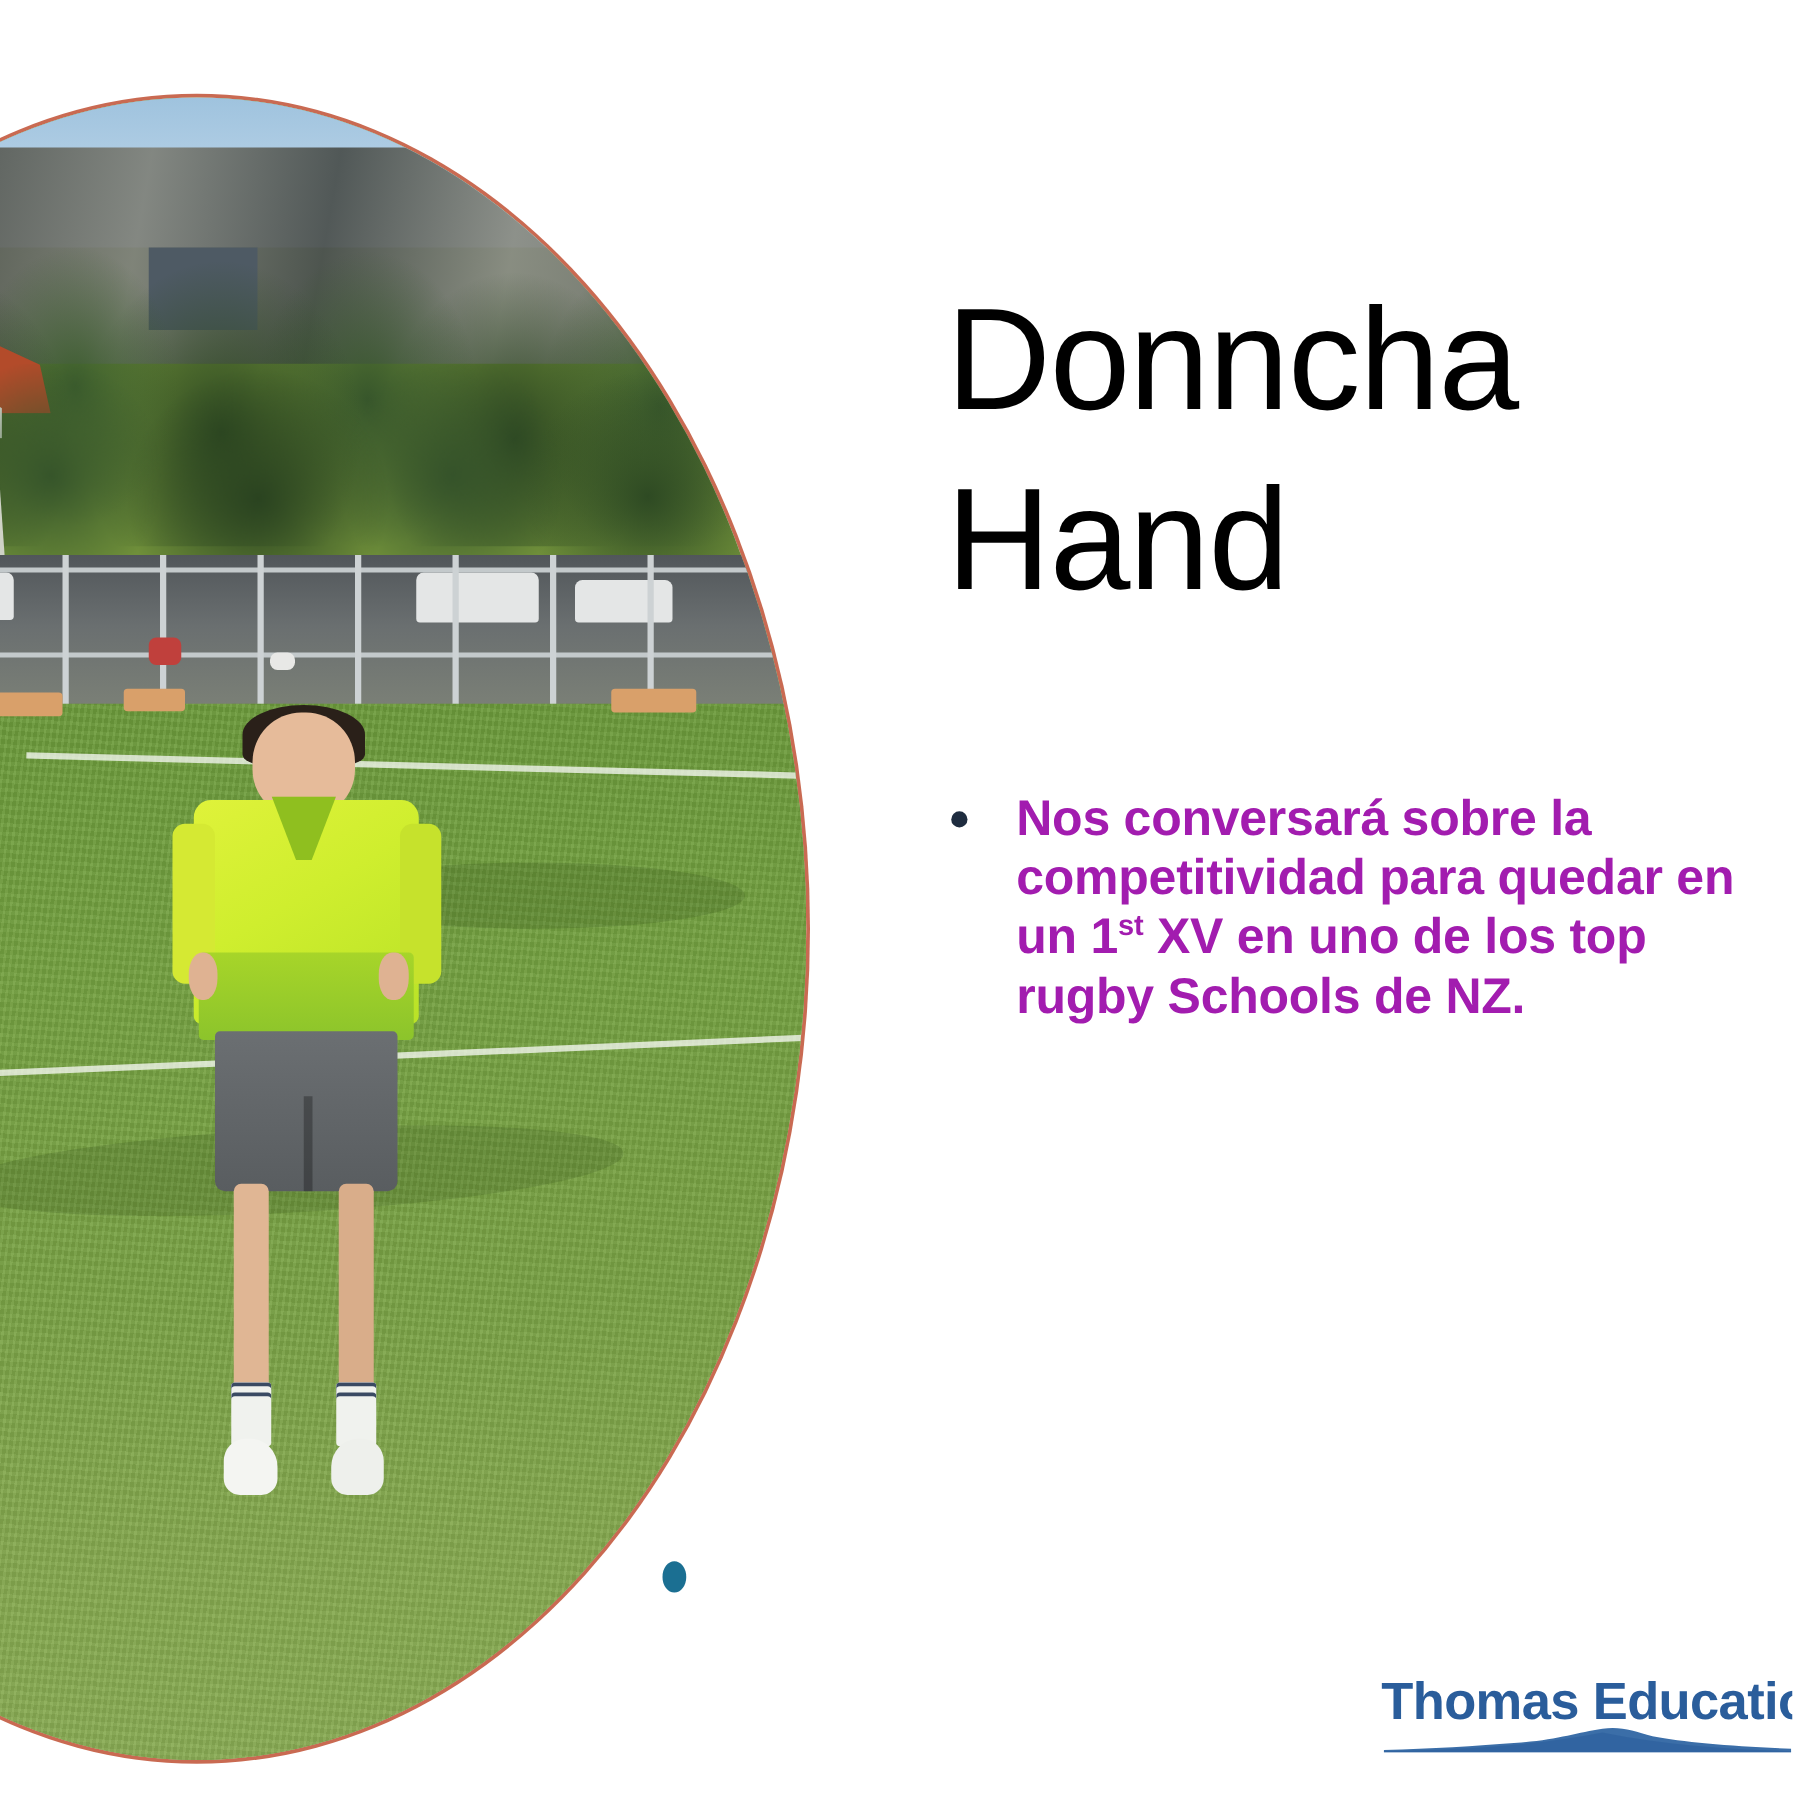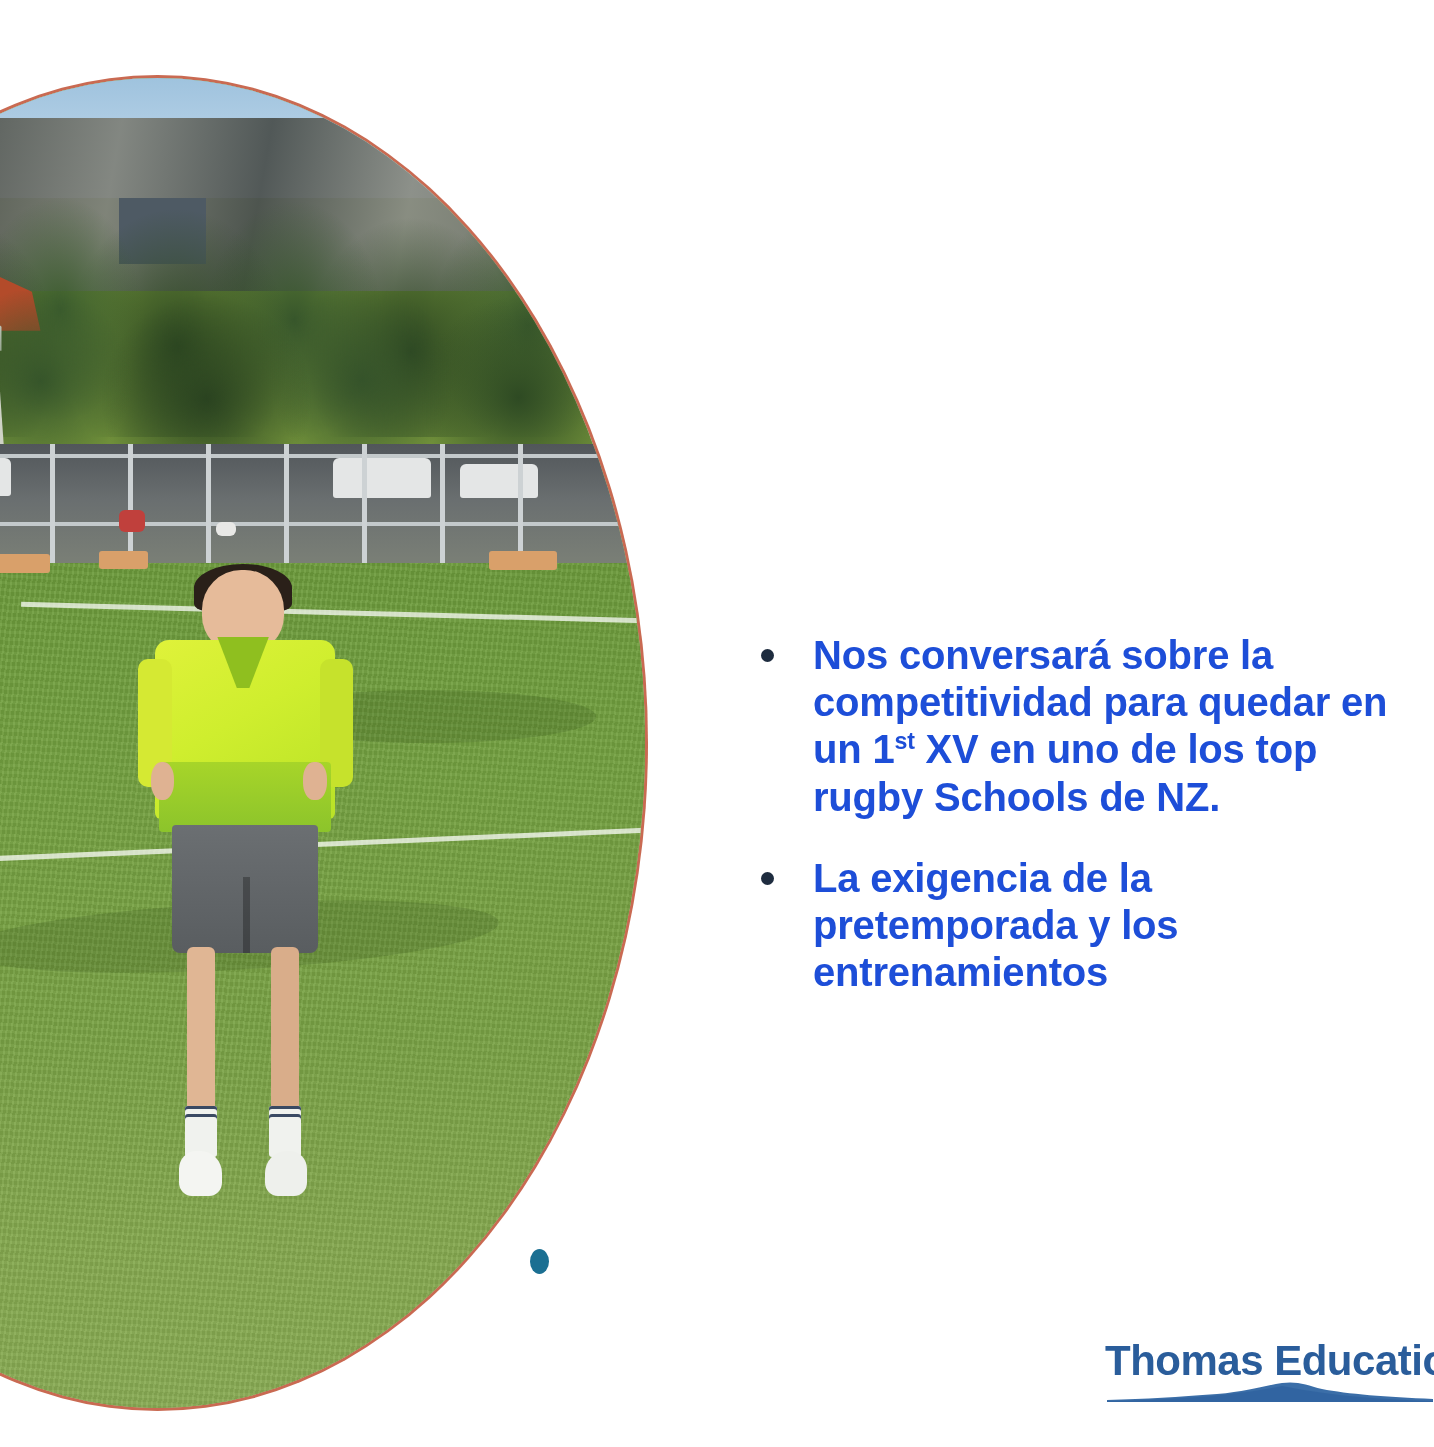--- a/index.html
+++ b/index.html
@@ -278,21 +278,21 @@
     background: #1e2c3f;
     margin-top: 17px;
     margin-right: 39px;
     margin-left: 9px;
   }
   .bullet-text {
     flex: 1 1 auto;
     font-size: 40px;
     line-height: 1.18;
     font-weight: 600;
-    color: #1d4ed8;
+    color: #a21caf;
     letter-spacing: -0.2px;
   }
   .bullet-text sup {
     font-size: 0.58em;
     vertical-align: super;
     line-height: 0;
   }
 
   
   .logo {
@@ -392,32 +392,30 @@
         <div class="coach-shoe-r"></div>
       </div>
 
     </div>
   </div>
 
   <div style="position:absolute;left:530px;top:1249px;width:19px;height:25px;border-radius:50%;background:#1b6f92;"></div>
 
   <div class="content">
 
+    <div class="title">Donncha
+Hand</div>
 
     <div class="bullets">
 
       <div class="bullet">
         <span class="bullet-dot"></span>
         <span class="bullet-text"><span>Nos conversará sobre la competitividad  para quedar en un 1</span><sup>st</sup><span> XV en uno de los top rugby Schools de NZ.</span></span>
       </div>
 
-      <div class="bullet">
-        <span class="bullet-dot"></span>
-        <span class="bullet-text">La exigencia de la pretemporada y los entrenamientos</span>
-      </div>
 
 
     </div>
   </div>
 
   <div class="logo">
     <div class="logo-text">Thomas Education</div>
     <svg class="logo-hill" viewBox="0 0 326 22" preserveAspectRatio="none">
       <path d="M0,20 C40,19 70,17 110,14 C140,11.5 155,6 175,3 C190,0.8 200,5 215,9 C240,14 280,17 326,19 L326,22 L0,22 Z" fill="#3b6ea8"></path>
       <path d="M0,21 C60,19.5 120,17 175,6 C230,17 280,19.5 326,21 L326,22 L0,22 Z" fill="#2a5d9b" opacity="0.55"></path>

